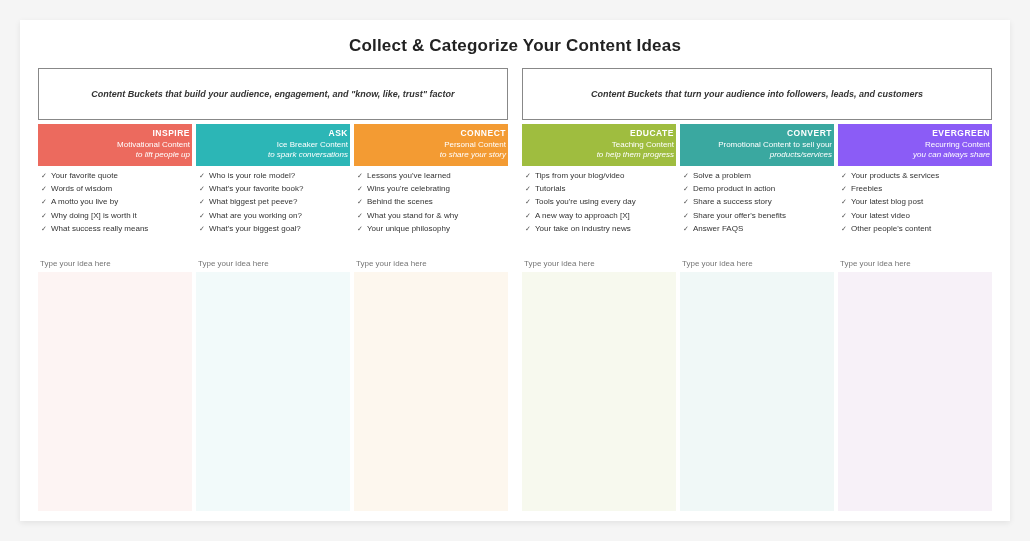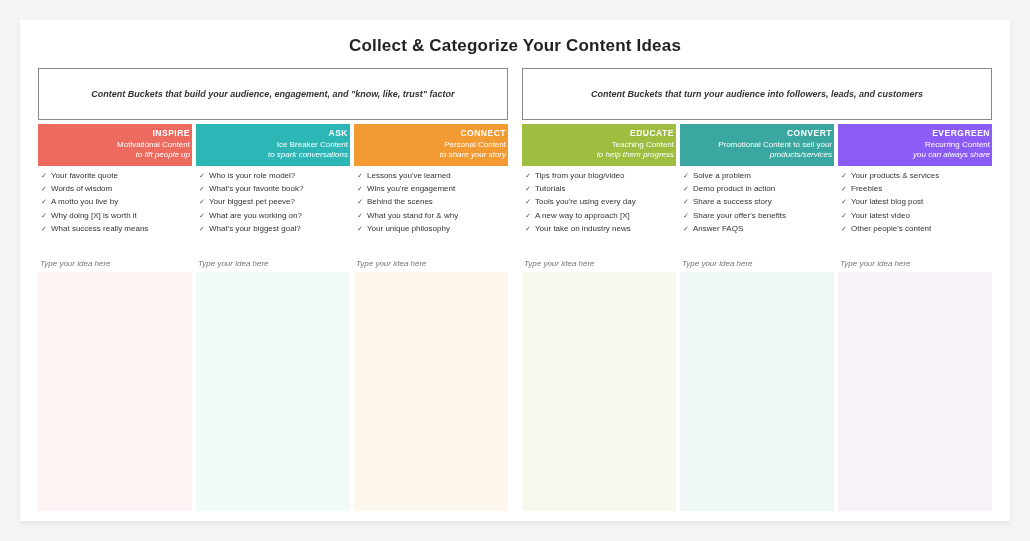--- a/index.html
+++ b/index.html
@@ -116,21 +116,20 @@
       padding: 2px 2px;
     }
     .bucket-input input {
       border: none;
       outline: none;
       background: transparent;
       font-size: 8px;
       color: #777;
       width: 100%;
       font-family: inherit;
-      font-style: italic;
     }
     .bucket-body {
       flex: 1;
     }
 
     
     .b0 .bucket-header { background: #ec6a5e; }
     .b0 .bucket-body   { background: #fdf4f3; }
     .b1 .bucket-header { background: #2cb6b6; }
     .b1 .bucket-body   { background: #f2fafa; }
@@ -177,39 +176,39 @@
 
         <div class="bucket b1">
           <div class="bucket-header">
             <div class="bucket-name">ASK</div>
             <div class="bucket-sub">Ice Breaker Content</div>
             <div class="bucket-tag">to spark conversations</div>
           </div>
           <ul class="bucket-list">
             <li>Who is your role model?</li>
             <li>What's your favorite book?</li>
-            <li>Your biggest pet peeve?</li>
+            <li>What biggest pet peeve?</li>
             <li>What are you working on?</li>
             <li>What's your biggest goal?</li>
           </ul>
           <div class="bucket-input">
             <input type="text" placeholder="Type your idea here" style="">
           </div>
           <div class="bucket-body"></div>
         </div>
 
         <div class="bucket b2">
           <div class="bucket-header">
             <div class="bucket-name">CONNECT</div>
             <div class="bucket-sub">Personal Content</div>
             <div class="bucket-tag">to share your story</div>
           </div>
           <ul class="bucket-list">
             <li>Lessons you've learned</li>
-            <li>Wins you're engagement</li>
+            <li>Wins you're celebrating</li>
             <li>Behind the scenes</li>
             <li>What you stand for &amp; why</li>
             <li>Your unique philosophy</li>
           </ul>
           <div class="bucket-input">
             <input type="text" placeholder="Type your idea here" style="">
           </div>
           <div class="bucket-body"></div>
         </div>
 

